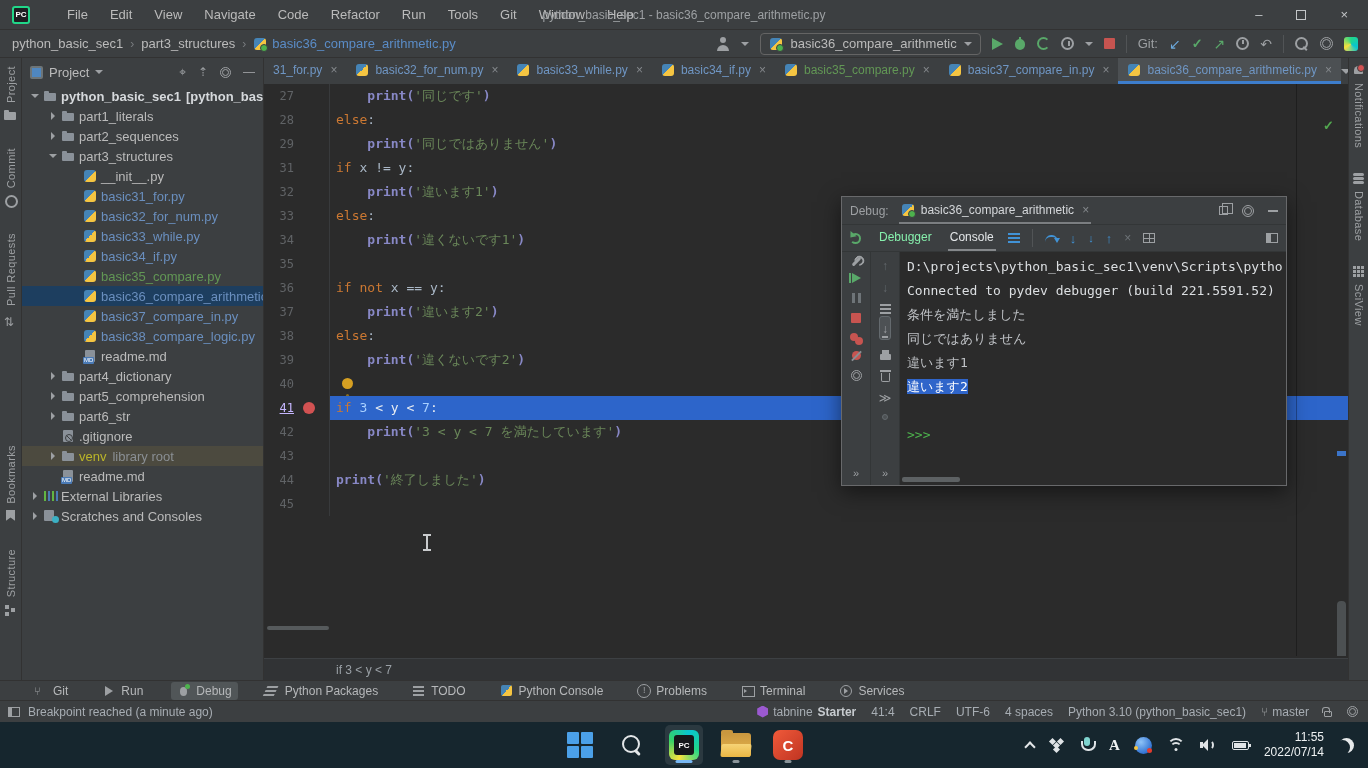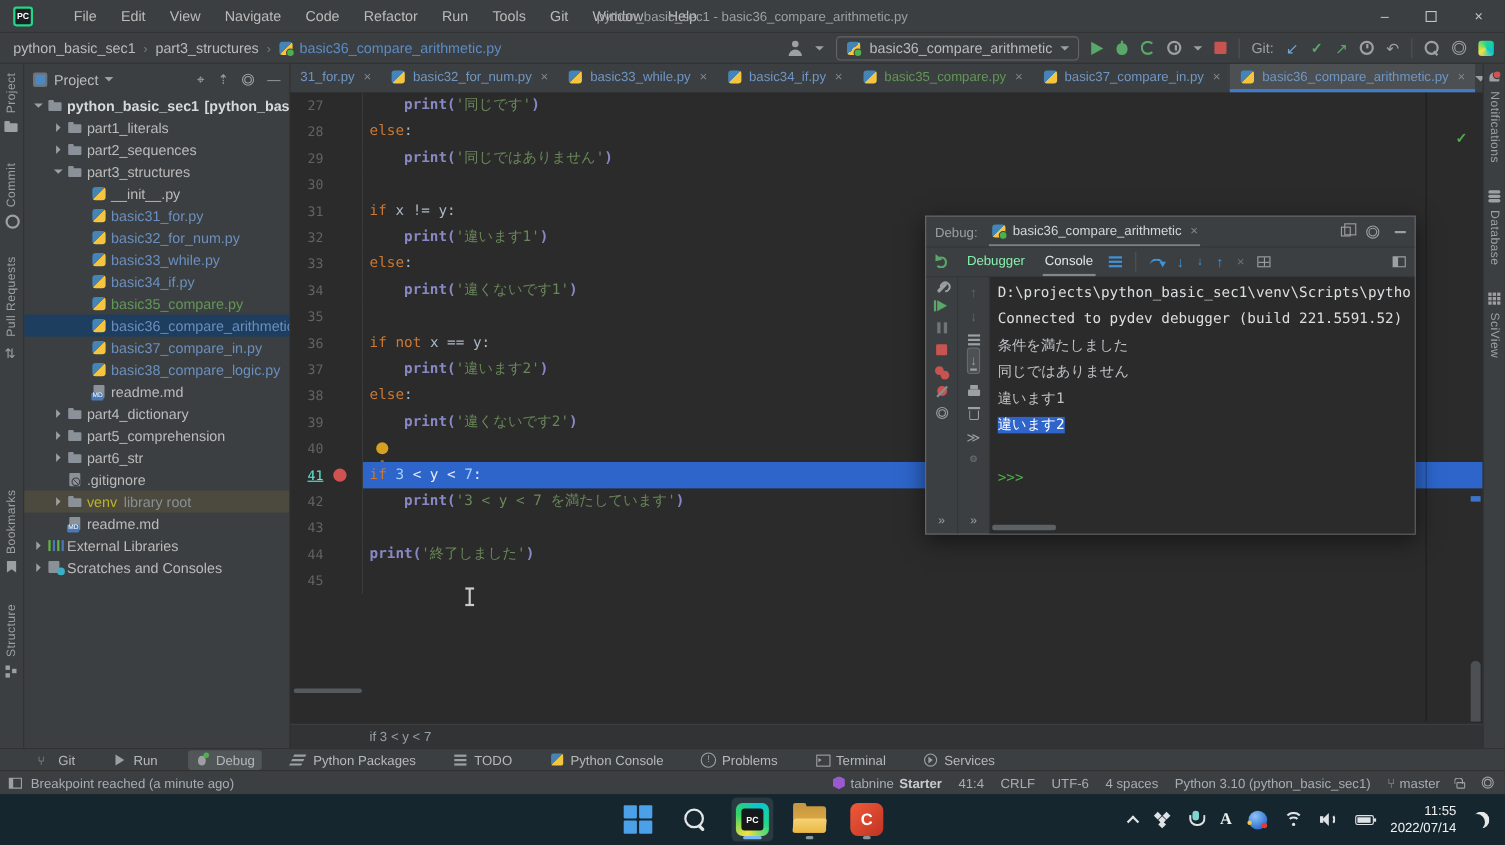--- a/index.html
+++ b/index.html
@@ -123,21 +123,21 @@
   .t-add{color:#629755;}
   .tclose{color:#84888c;font-size:12px;margin-left:2px;}
   #tab-end{margin-left:auto;display:flex;align-items:center;gap:16px;padding-right:12px;}
   .chev-dn{width:0;height:0;border-left:5px solid transparent;border-right:5px solid transparent;border-top:5px solid #9da0a3;}
 
   #code{position:absolute;left:0;top:26px;right:0;bottom:24px;overflow:hidden;}
   #code .guide{position:absolute;left:1032px;top:0;bottom:0;width:1px;background:rgba(0,0,0,.30);z-index:3;}
   .cline{display:flex;height:24px;line-height:24px;font-family:"DejaVu Sans Mono",monospace;font-size:13px;}
   .lgut{width:66px;flex:none;display:flex;align-items:center;border-right:1px solid #383a3c;}
   .lnum{color:#606366;width:30px;text-align:right;font-size:12px;}
-  .lnum.on{color:#5eead4;text-decoration:underline;}
+  .lnum.on{color:#c4b5fd;text-decoration:underline;}
   .bpslot{width:30px;display:flex;align-items:center;justify-content:center;}
   .bp{width:12px;height:12px;border-radius:50%;background:#d25252;}
   .lcode{flex:1;white-space:pre;padding-left:6px;position:relative;color:#a9b7c6;}
   .lcode.hl{background:#2d65ca;}
   .tok-k{color:#cc7832;}
   .tok-p{color:#a9b7c6;}
   .tok-f{color:#8888c6;font-weight:bold;}
   .tok-s{color:#6a8759;}
   .tok-n{color:#6897bb;}
   .hl .tok-p{color:#e9edf2;}
@@ -621,27 +621,20 @@
         </div>
         <div class="cline">
           <span class="lgut">
             <span class="lnum">29</span>
             <span class="bpslot"></span>
           </span>
           <span class="lcode"><span><span class="tok-p">    </span><span class="tok-f">print(</span><span class="tok-s">'同じではありません'</span><span class="tok-f">)</span></span></span>
         </div>
         <div class="cline">
           <span class="lgut">
-            <span class="lnum">30</span>
-            <span class="bpslot"></span>
-          </span>
-          <span class="lcode"><span></span></span>
-        </div>
-        <div class="cline">
-          <span class="lgut">
             <span class="lnum">31</span>
             <span class="bpslot"></span>
           </span>
           <span class="lcode"><span><span class="tok-k">if </span><span class="tok-p">x != y:</span></span></span>
         </div>
         <div class="cline">
           <span class="lgut">
             <span class="lnum">32</span>
             <span class="bpslot"></span>
           </span>

